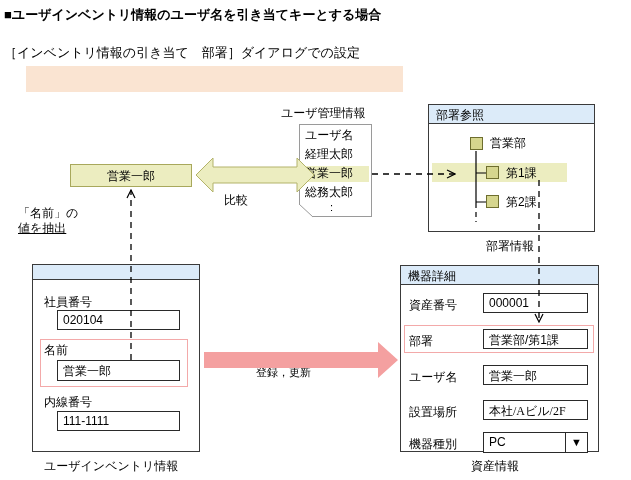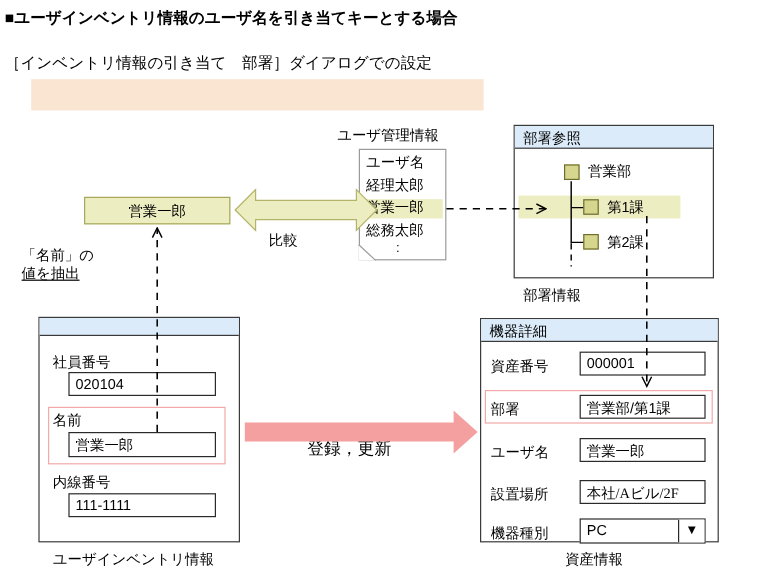--- a/index.html
+++ b/index.html
@@ -105,21 +105,21 @@
   
   .asset-panel{left:400px;top:265px;width:199px;height:187px;}
   .asset-head{left:401px;top:266px;width:197px;height:19px;}
 
   .ddl-btn{
     width:22px;height:19px;border-left:1px solid #2a2a2a;box-sizing:border-box;
     background:#ffffff;text-align:center;font-size:11px;line-height:19px;
   }
 
   
-  .reg-label{left:256px;top:365px;font-size:14px;white-space:nowrap;}
+  .reg-label{left:256px;top:365px;font-size:11px;white-space:nowrap;}
 
   svg.ov{position:absolute;left:0;top:0;width:631px;height:480px;pointer-events:none;}
 </style>
 </head>
 <body>
 
 <div id="stage">
 
   <div class="abs doc-title">■ユーザインベントリ情報のユーザ名を引き当てキーとする場合</div>
   <div class="abs dialog-line">［インベントリ情報の引き当て　部署］ダイアログでの設定</div>
@@ -170,21 +170,21 @@
 
   <div class="abs tree-node-box" style="left:470px;top:137px;"></div>
   <div class="abs tree-label" style="left:490px;top:135px;">営業部</div>
 
   <div class="abs tree-node-box" style="left:486px;top:166px;"></div>
   <div class="abs tree-label" style="left:506px;top:165px;">第1課</div>
 
   <div class="abs tree-node-box" style="left:486px;top:195px;"></div>
   <div class="abs tree-label" style="left:506px;top:194px;">第2課</div>
 
-  <div class="abs caption" style="left:436px;top:238px;">部署情報</div>
+  <div class="abs caption" style="left:486px;top:238px;">部署情報</div>
 
   <div class="abs panel asset-panel"></div>
   <div class="abs panel-head asset-head"></div>
   <div class="abs panel-head-text" style="left:408px;top:268px;">機器詳細</div>
 
   <div class="abs fld-label" style="left:409px;top:297px;">資産番号</div>
   <div class="abs fld-box" style="left:483px;top:293px;width:105px;height:20px;"></div>
   <div class="abs fld-val" style="left:489px;top:296px;">000001</div>
 
   <div class="abs hl-red" style="left:404px;top:325px;width:190px;height:28px;"></div>

